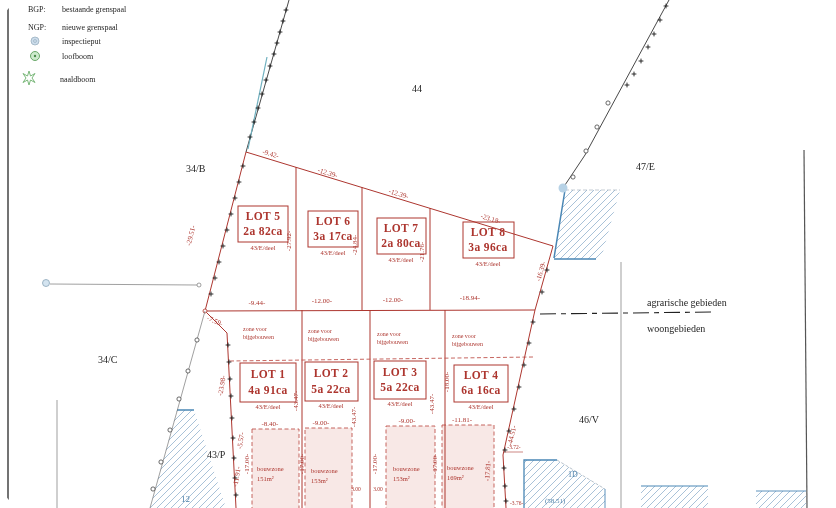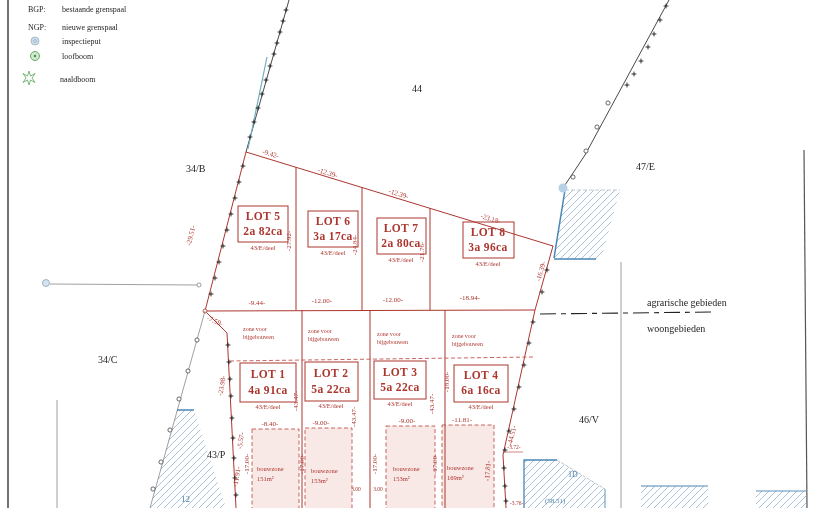--- a/index.html
+++ b/index.html
@@ -1,17 +1,17 @@
 <!DOCTYPE html>
 <html><head>
 <meta charset="utf-8">
 <style>
   html,body{margin:0;padding:0;background:#fff;}
   #plan{position:relative;width:836px;height:508px;background:#fff;overflow:hidden;
-        font-family:"Liberation Serif",serif;}
+        font-family:"Liberation Serif",serif;border-radius:29px;}
   svg{display:block;}
   text{font-family:"Liberation Serif",serif;}
   .rd{fill:#ad362f;}
   .dim{font-size:7px;}
   .dimxs{font-size:5.5px;}
   .lotname{font-size:11.5px;font-weight:bold;letter-spacing:.4px;}
   .ref{font-size:6.5px;}
   .zone{font-size:6px;}
   .bzt{font-size:6.5px;}
   .blk{fill:#1f1f1f;font-size:10px;}

